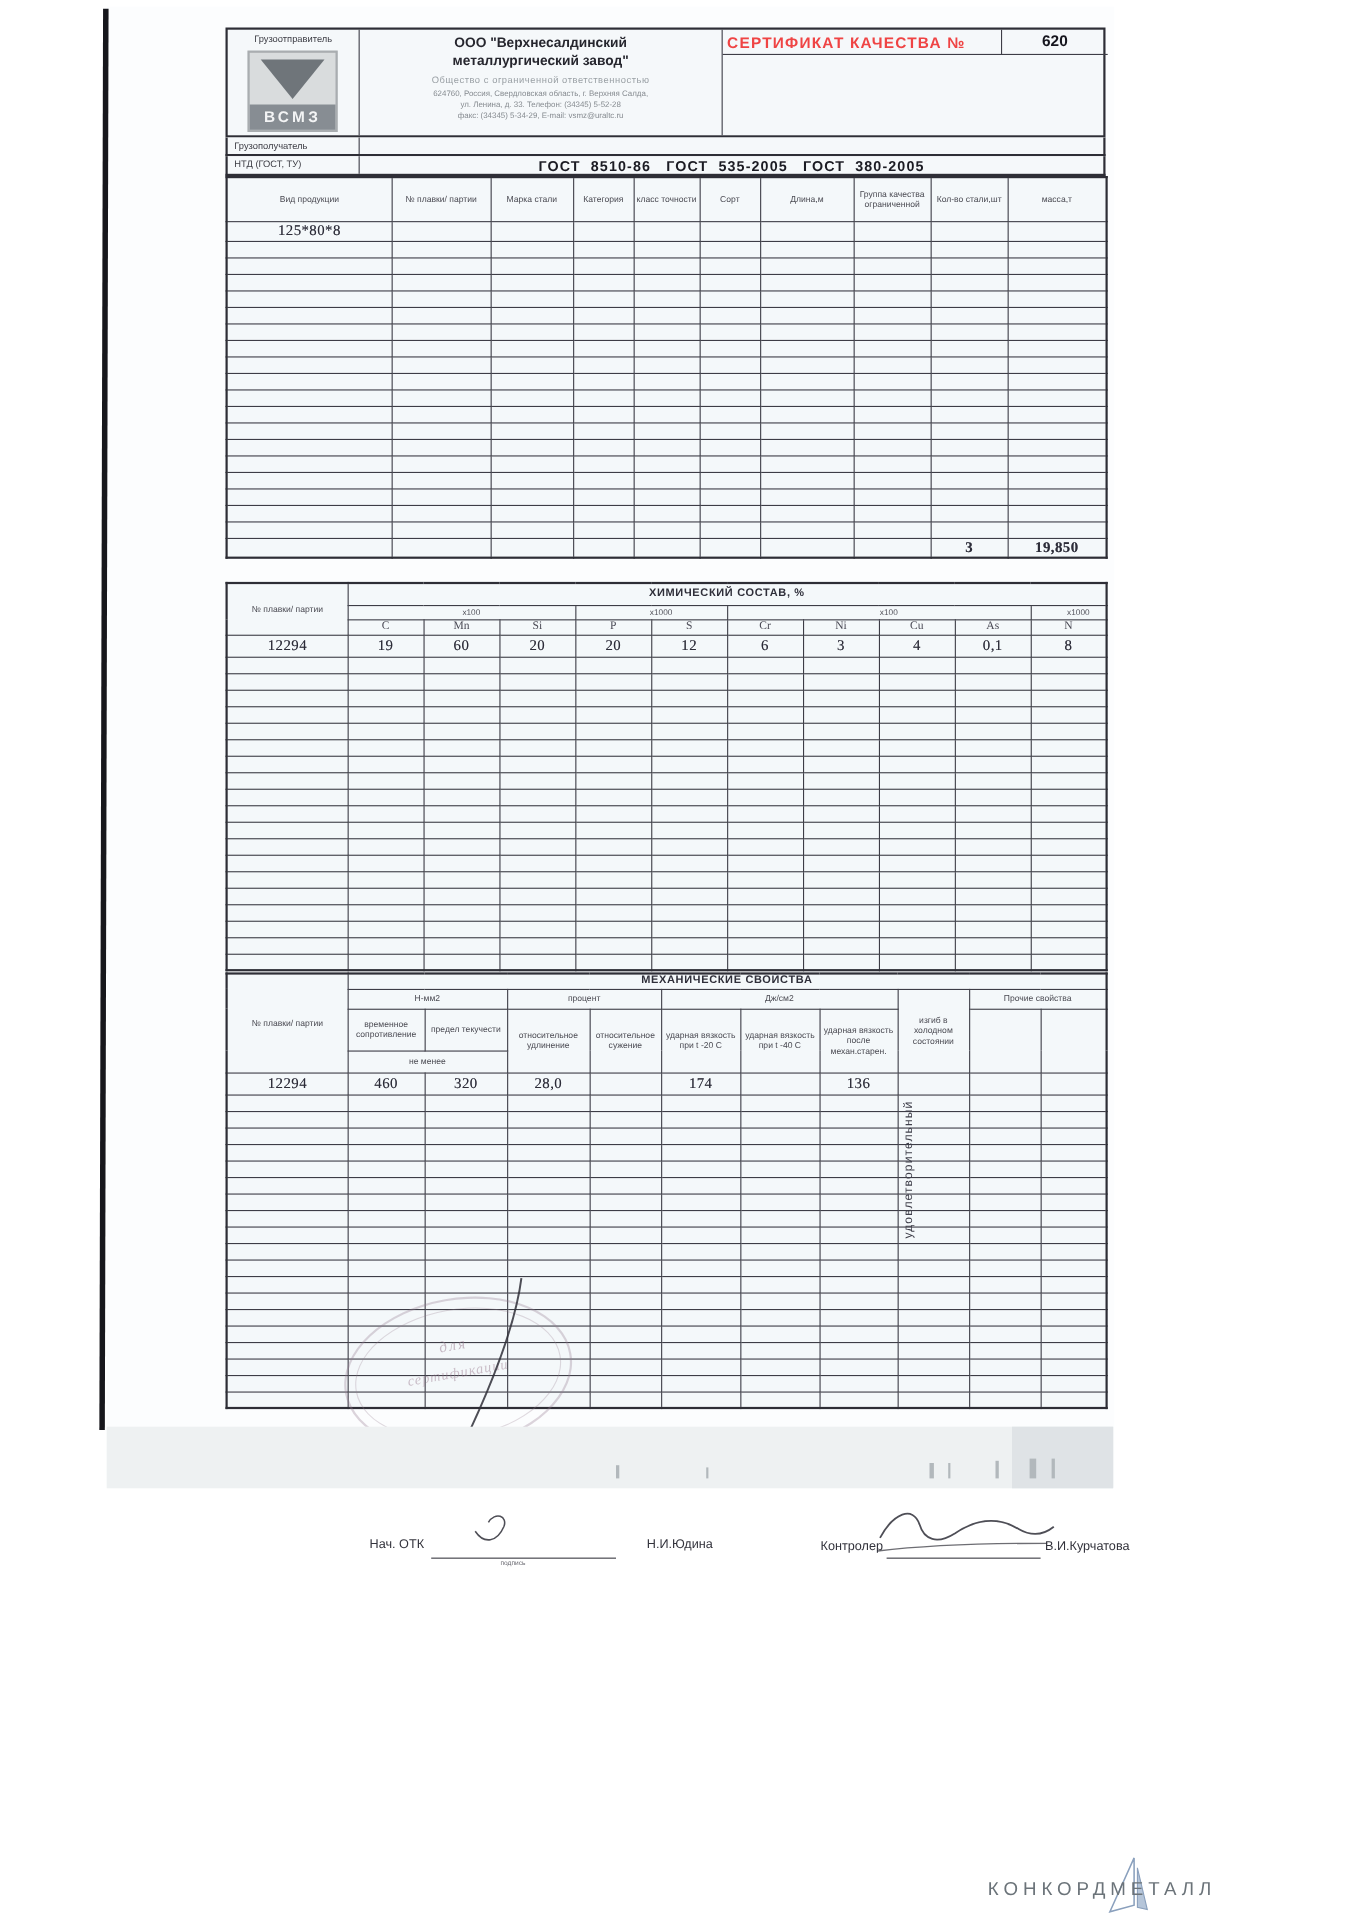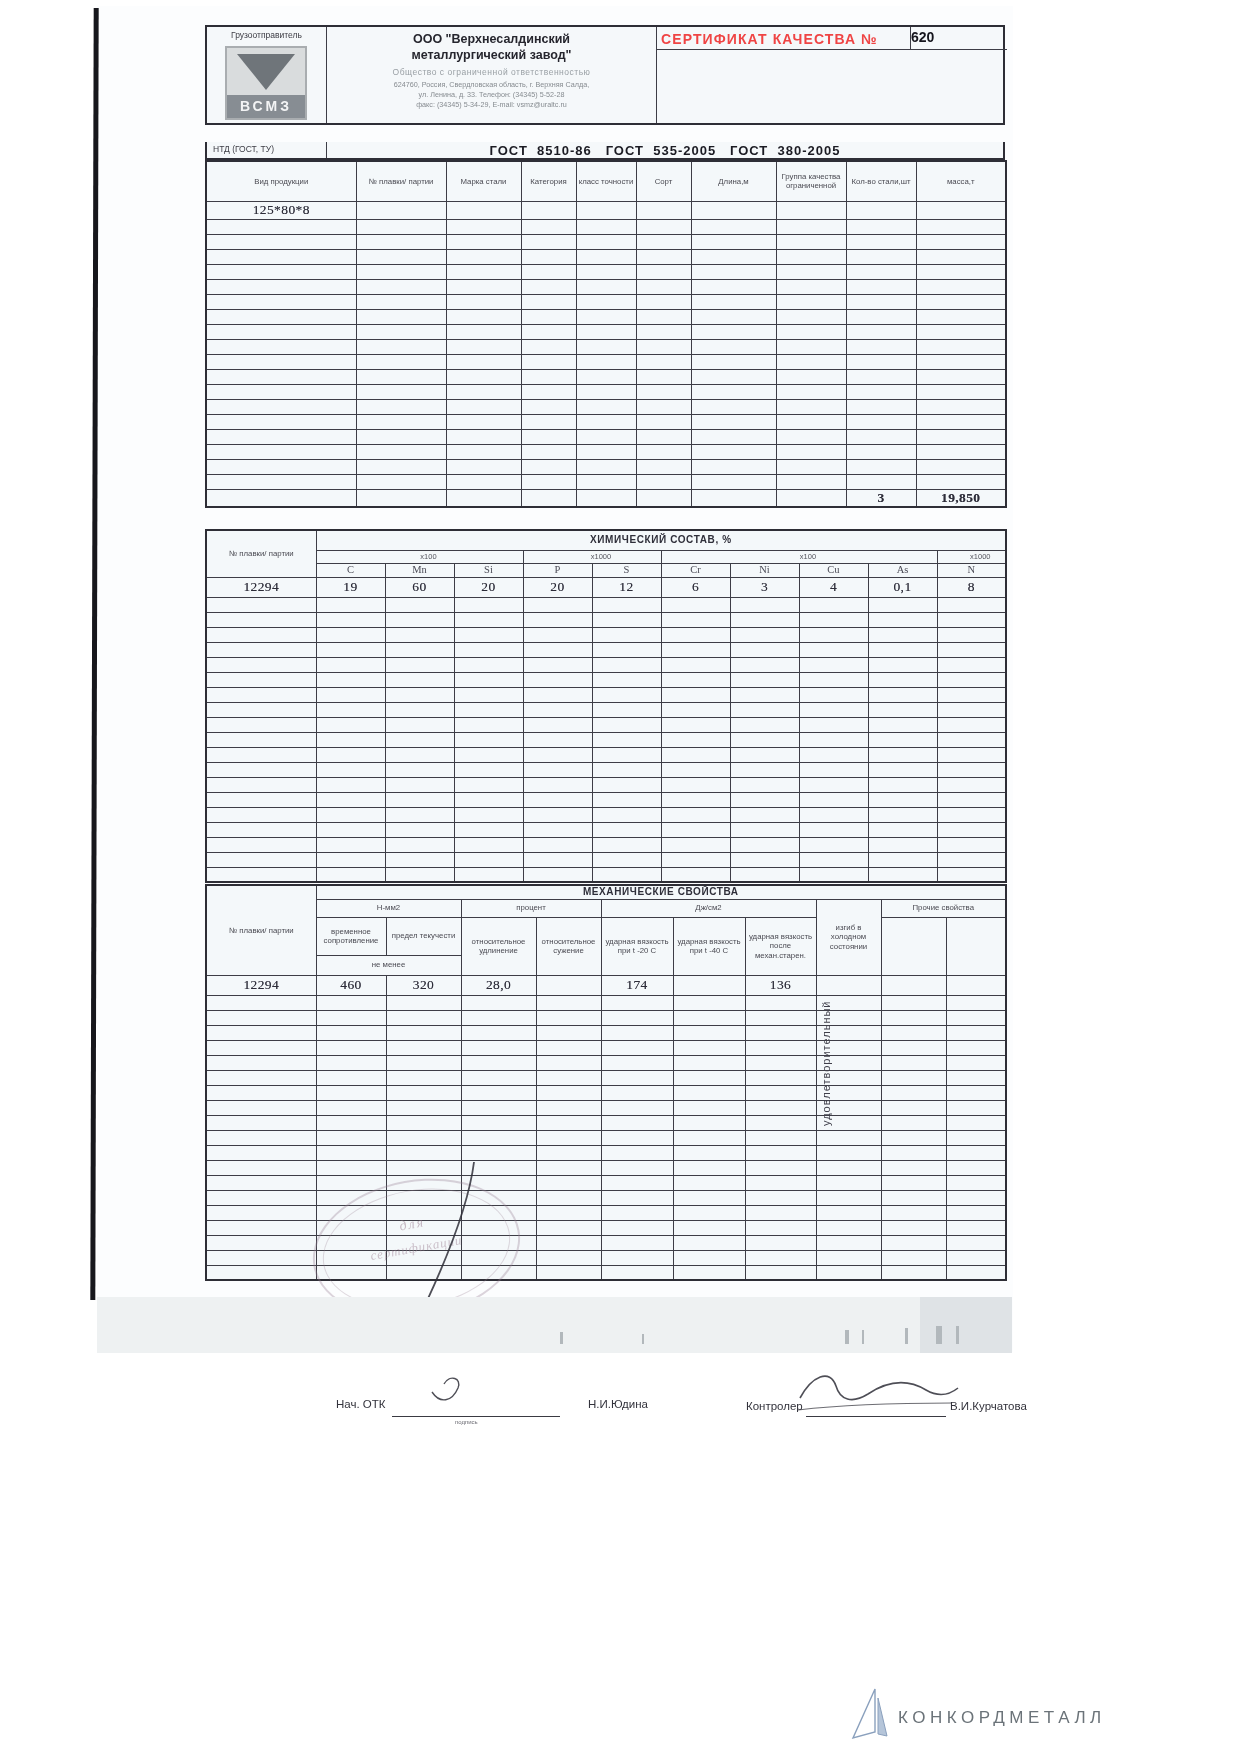--- a/index.html
+++ b/index.html
@@ -18,21 +18,21 @@
   .vsmz-band{position:absolute;left:0;bottom:0;width:100%;height:23px;background:#878d93;color:#f3f4f5;
              font-weight:bold;font-size:14px;letter-spacing:3px;text-align:center;line-height:23px;}
   .hd-mid{position:absolute;left:120px;top:0;width:330px;height:100%;border-right:1.5px solid #3d3d46;box-sizing:border-box;text-align:center;}
   .co-name{font-weight:bold;font-size:12.5px;color:#26262e;line-height:1.25;padding-top:5px;}
   .co-type{font-size:8.5px;color:#9aa0a5;margin-top:4px;letter-spacing:.5px;}
   .co-addr{font-size:7.2px;color:#868b90;line-height:1.35;margin-top:3px;}
   .hd-right{position:absolute;left:450px;top:0;width:350px;height:100%;}
   .cert-title-row{position:absolute;left:0;top:0;width:100%;height:23px;border-bottom:1.5px solid #3d3d46;box-sizing:border-box;}
   .cert-title{position:absolute;left:4px;top:4px;font-weight:bold;font-size:14px;letter-spacing:1.1px;color:#ef4444;}
   .cert-number-box{position:absolute;right:0;top:0;width:97px;height:23px;border-left:1.5px solid #3d3d46;box-sizing:border-box;
-                   font-weight:bold;font-size:14px;line-height:21px;color:#15151d;}
+                   text-align:center;font-weight:bold;font-size:14px;line-height:21px;color:#15151d;}
   .cert-field{position:relative;height:19.2px;}
   .cf-label{position:absolute;left:10px;top:3px;font-size:10.5px;color:#2c2c34;}
   .cf-value{position:absolute;left:205px;top:2px;width:105px;text-align:center;font-weight:bold;font-size:11.5px;color:#15151d;}
 
   
   .row-line{position:absolute;left:205px;width:800px;border:2px solid #2e2e36;border-top:none;box-sizing:border-box;background:#f5f8fa;}
   .row-consignee{top:125px;height:17px;}
   .row-ntd{top:142px;height:18px;}
   .rl-label{position:absolute;left:0;top:0;width:120px;height:100%;border-right:1.5px solid #3d3d46;box-sizing:border-box;
             font-size:8.5px;color:#3c3c44;padding:2px 0 0 6px;}
@@ -70,21 +70,21 @@
             font-style:italic;font-size:14px;color:rgba(150,120,140,.5);letter-spacing:2px;}
   .stamp-l2{position:absolute;left:0;width:100%;top:58px;text-align:center;font-family:"Liberation Serif",serif;
             font-style:italic;font-size:13px;color:rgba(150,120,140,.45);letter-spacing:1px;}
 
   
   .scan-band{position:absolute;left:97px;top:1297px;width:915px;height:56px;background:#eef1f2;}
   .scan-band-dark{position:absolute;left:920px;top:1297px;width:92px;height:56px;background:#dfe3e6;}
   .mark{position:absolute;background:#b2b8bc;}
 
   
-  .brand{position:absolute;left:846px;top:1686px;width:360px;height:60px;}
+  .brand{position:absolute;left:846px;top:1686px;width:360px;height:60px;text-align:center;}
   .brand-text{position:absolute;left:52px;top:22px;font-size:17px;letter-spacing:4.5px;color:#6b7379;}
 </style>
 </head>
 <body>
 
 <div class="page">
   <div class="paper"></div>
   <div class="edge-left"></div>
 
   <div class="doc-header">
@@ -108,20 +108,23 @@
       </div>
     </div>
     <div class="hd-right">
       <div class="cert-title-row">
         <span class="cert-title">СЕРТИФИКАТ КАЧЕСТВА №</span>
         <span class="cert-number-box">620</span>
       </div>
     </div>
   </div>
 
+  <div class="row-line row-consignee">
+    <span class="rl-label">Грузополучатель</span>
+  </div>
   <div class="row-line row-ntd">
     <span class="rl-label">НТД (ГОСТ, ТУ)</span>
     <span class="rl-value">ГОСТ  8510-86   ГОСТ  535-2005   ГОСТ  380-2005</span>
   </div>
 
   <table id="product-table">
     <colgroup>
         <col style="width:150px">
         <col style="width:90px">
         <col style="width:75px">

